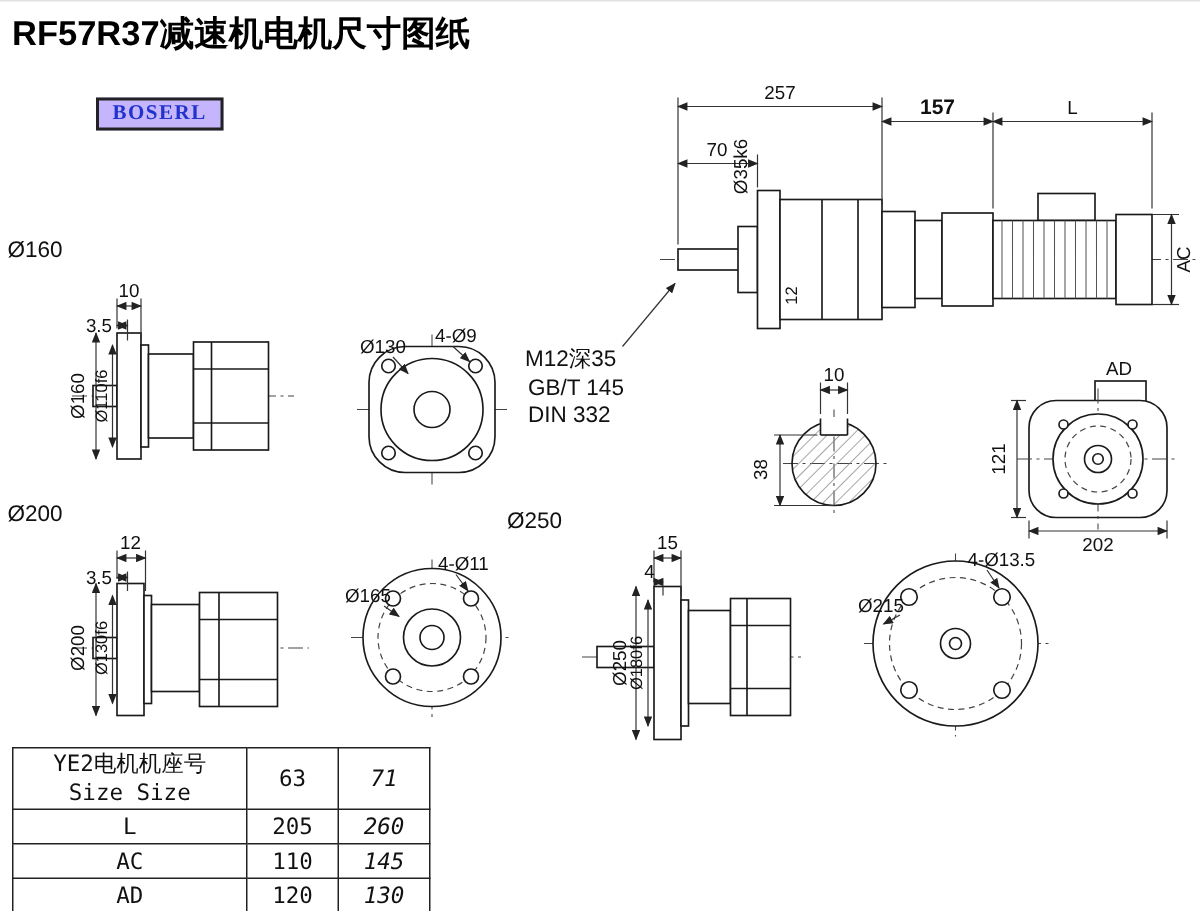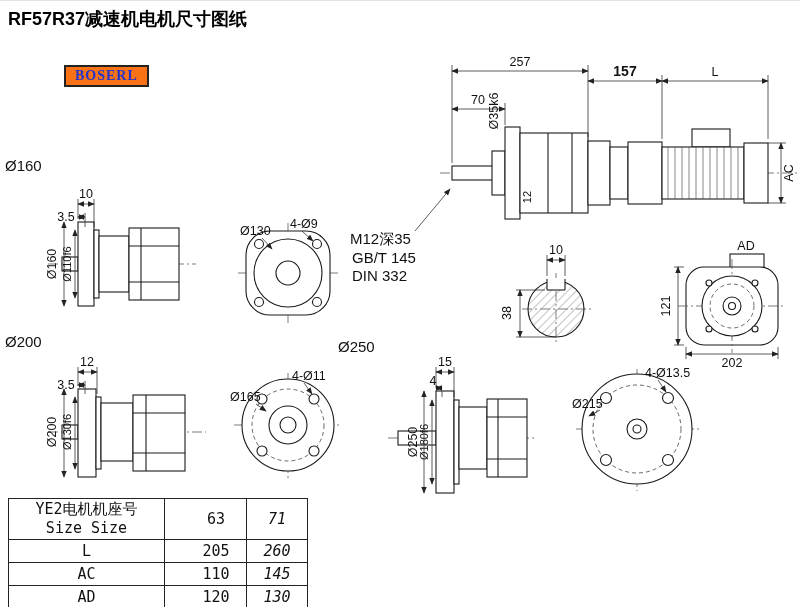--- a/index.html
+++ b/index.html
@@ -1,40 +1,40 @@
 <!DOCTYPE html>
 <html><head>
 <meta charset="utf-8">
 <style>
   html,body{margin:0;padding:0;background:#fff;}
   .canvas{position:relative;width:800px;height:607px;background:#fff;overflow:hidden;
           font-family:"Liberation Sans",sans-serif;border-top:1px solid #e2e2e2;}
-  .page-title{position:absolute;left:8px;top:6px;margin:0;font-size:18px;font-weight:700;color:#000;}
+  .page-title{position:absolute;left:8px;top:6px;margin:0;font-size:23px;font-weight:700;color:#000;}
   .logo{position:absolute;left:64px;top:64px;border:2px solid #222;color:#2233cc;
         font-family:"Liberation Serif",serif;font-weight:700;font-size:14px;
-        padding:1px 9px;letter-spacing:1px;background:#f97316;}
+        padding:1px 9px;letter-spacing:1px;background:#c4b5fd;}
   svg.drawing{position:absolute;left:0;top:0;}
   svg .ln{stroke:#1a1a1a;fill:none;stroke-width:1.1;}
   svg .fw{fill:#fff;stroke:#1a1a1a;stroke-width:1.1;}
   svg .fin{stroke:#555;fill:none;stroke-width:.7;}
   svg .dim{stroke:#333;fill:none;stroke-width:.8;}
   svg .cl{stroke:#444;fill:none;stroke-width:.7;stroke-dasharray:10 3 2 3;}
   svg .dash{stroke:#444;fill:none;stroke-width:.8;stroke-dasharray:4 3;}
   svg text{fill:#111;font-family:"Liberation Sans",sans-serif;}
   svg .t11{font-size:11px;}
   svg .t12{font-size:12.5px;}
   svg .t13b{font-size:14px;font-weight:700;}
   svg .t15{font-size:15px;}
   .size-table{position:absolute;left:8px;top:497px;border-collapse:collapse;
               font-family:"DejaVu Sans Mono","Liberation Mono",monospace;
               font-size:15px;color:#111;background:#fff;}
   .size-table td{border:1px solid #222;text-align:center;padding:0;height:22px;}
   .size-table td.hd{height:40px;line-height:19px;}
   .size-table .c1{width:155px;}
-  .size-table .c2{width:60px;padding-left:21px;}
+  .size-table .c2{width:60px;}
   .size-table .c3{width:60px;font-style:italic;}
 </style>
 </head>
 <body>
 
 <div class="canvas">
 
   <h1 class="page-title">RF57R37减速机电机尺寸图纸</h1>
   <div class="logo">BOSERL</div>
 

